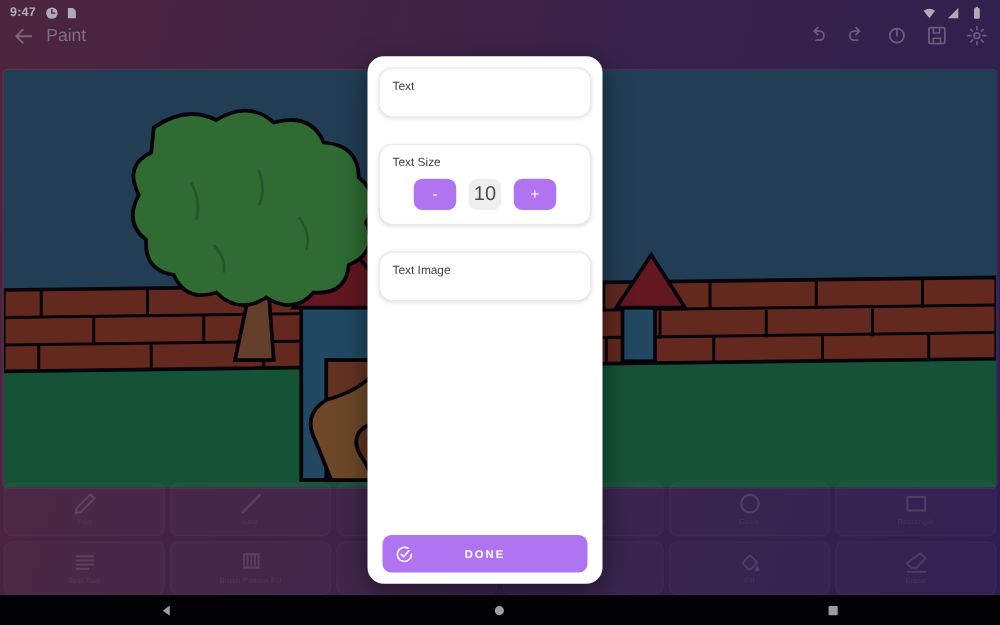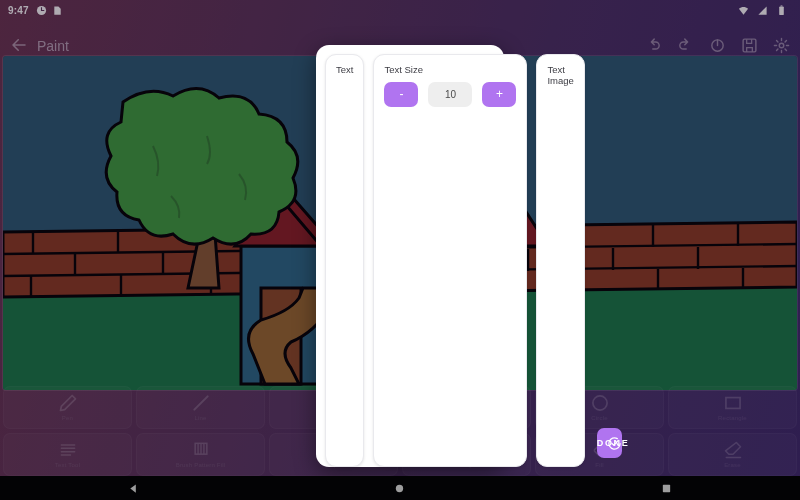--- a/index.html
+++ b/index.html
@@ -24,21 +24,21 @@
     font-size:10px; color:#ffffff; font-weight:bold;
     z-index:5;
   }
   #status-clock{ margin-right:7px; letter-spacing:.2px; }
   .sb-ico{ width:11px; height:11px; margin-right:5px; display:block; }
   #status-right{ margin-left:auto; display:flex; align-items:center; gap:3px; }
 
   
   #app-bar{
     position:absolute; top:20px; left:0; width:800px; height:34px;
-    display:flex; align-items:flex-end; padding:0 10px;
+    display:flex; align-items:flex-start; padding:0 10px;
     z-index:5;
   }
   #back-arrow{ width:18px; height:18px; opacity:.62; }
   #app-title{ margin-left:9px; font-size:14px; color:#d8cddc; opacity:.72; }
   #appbar-actions{ margin-left:auto; display:flex; align-items:center; gap:15px; }
   .ab-ico{ width:17px; height:17px; opacity:.55; display:block; }
 
   
   #canvas-wrap{
     position:absolute; left:3px; top:56px; width:794px; height:334px;
@@ -68,26 +68,26 @@
     font-size:6px; color:#cfc2d6; opacity:.30; text-align:center;
     line-height:1.25; letter-spacing:.2px; max-width:96%;
     filter:blur(.35px);
   }
 
   
   #scrim{ position:absolute; inset:0; background:rgba(20,8,30,.34); z-index:8; }
 
   
   #text-dialog{
-    position:absolute; left:316px; top:45px; width:188px; height:422px;
+    position:absolute; left:294px; top:45px; width:188px; height:422px;
     background:#ffffff; border-radius:13px;
     box-shadow:0 6px 22px rgba(0,0,0,.45);
     z-index:10;
     padding:9px 9px 0 9px;
-    display:flex; flex-direction:row; gap:9px;
+    display:flex; flex-direction:column; gap:21px;
   }
   .card{
     background:#ffffff;
     border:1px solid #e9e9ed;
     border-radius:11px;
     box-shadow:0 1px 3px rgba(0,0,0,.10);
     padding:9px 10px 11px 10px;
   }
   .card-label{ font-size:9.5px; color:#3c3c43; margin-bottom:7px; }
 
@@ -103,23 +103,23 @@
 
   
   #size-row{ display:flex; align-items:center; justify-content:center; gap:10px; }
   .step-btn{
     width:34px; height:25px; border:none; border-radius:7px;
     background:#b074f0; color:#ffffff; font-size:12px; cursor:pointer;
     display:flex; align-items:center; justify-content:center; line-height:1;
     padding-bottom:1px;
   }
   #size-value{
-    width:44px; height:25px; border-radius:7px; background:#eeeeee;
+    width:26px; height:25px; border-radius:7px; background:#eeeeee;
     display:flex; align-items:center; justify-content:center;
-    font-size:10px; color:#4a4a4a;
+    font-size:16px; color:#4a4a4a;
   }
 
   
   #color-body{ display:flex; align-items:flex-start; gap:12px; padding:2px 0 0 2px; }
   #value-slider{
     width:17px; height:118px; border-radius:8px;
     background:linear-gradient(#000000,#000000);
     border:1px solid #111; cursor:pointer; flex:0 0 auto;
   }
   #wheel-col{ display:flex; flex-direction:column; align-items:center; flex:1; }

